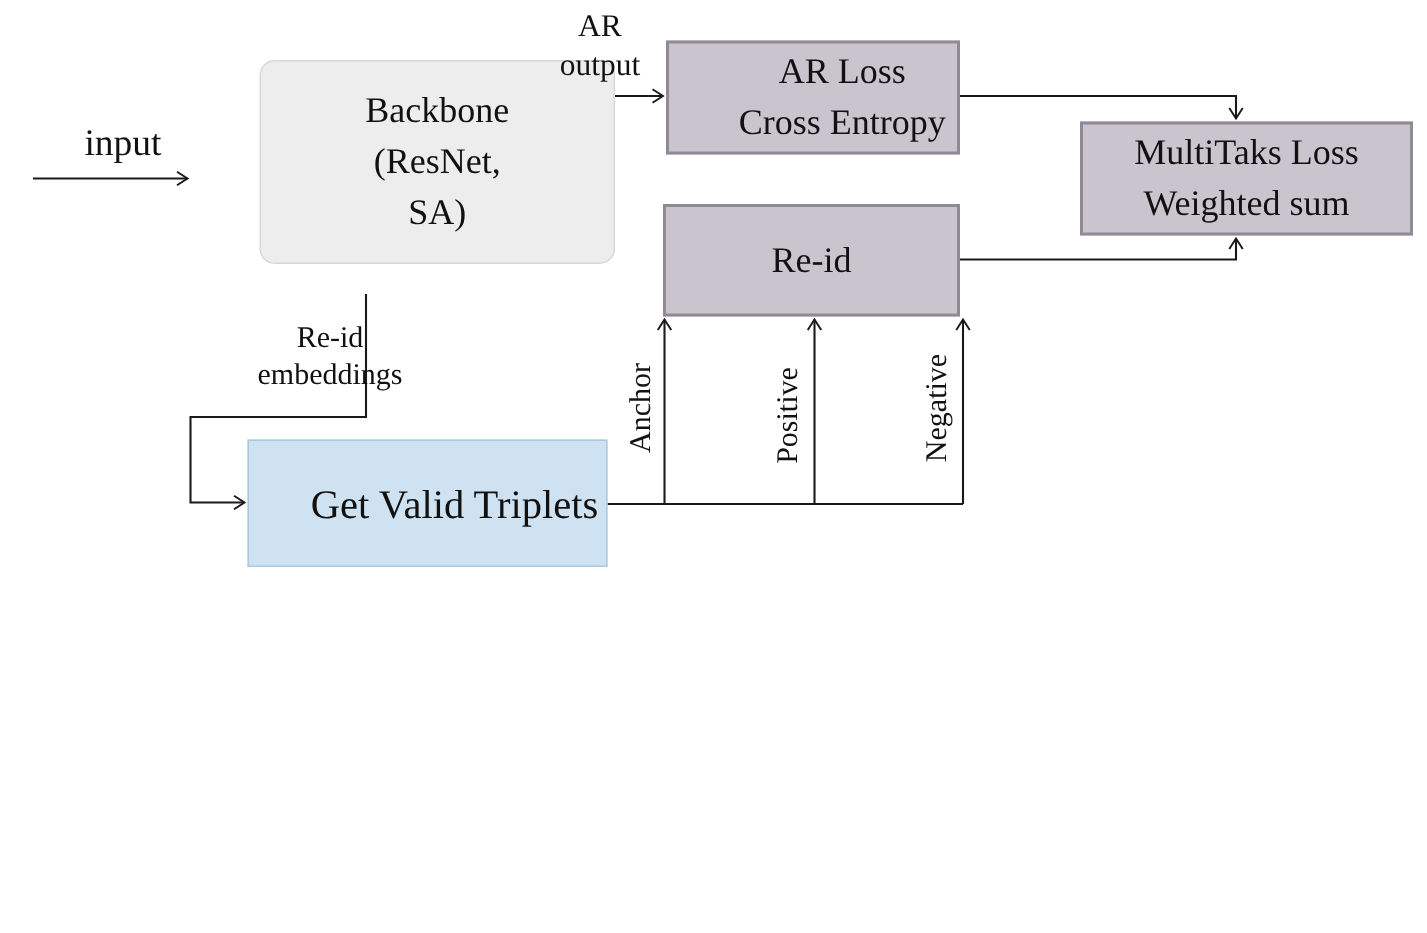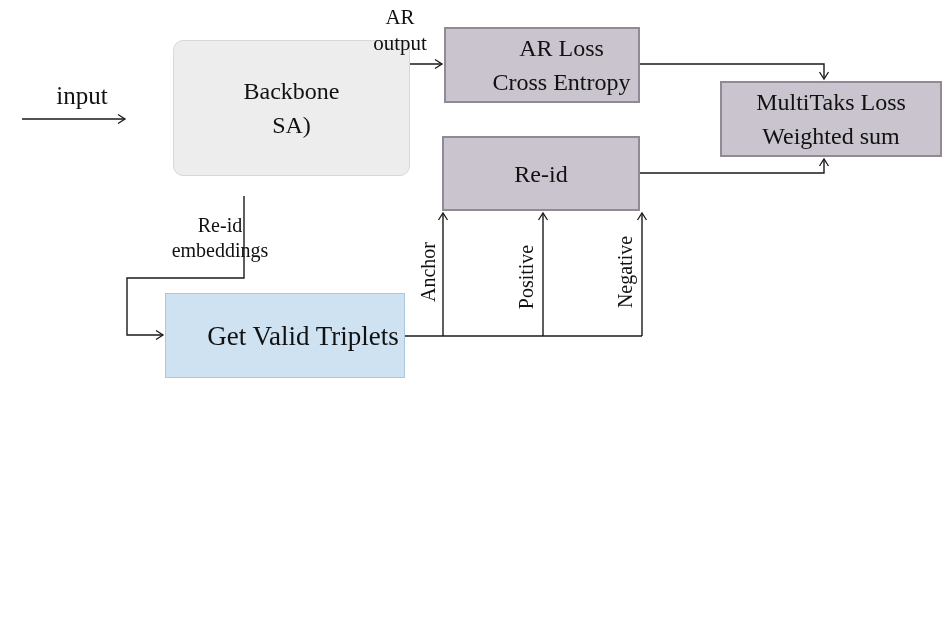--- a/index.html
+++ b/index.html
@@ -116,20 +116,21 @@
     <path d="M543,336 V213" marker-end="url(#arrow)"></path>
     <path d="M642,336 V213" marker-end="url(#arrow)"></path>
 
     <path d="M640,64 H824 V79" marker-end="url(#arrow)"></path>
 
     <path d="M640,173 H824 V159" marker-end="url(#arrow)"></path>
   </svg>
 
   <div class="node node-backbone">
     <span class="line">Backbone</span>
+    <span class="line">(ResNet,</span>
     <span class="line">SA)</span>
   </div>
 
   <div class="node node-loss node-ar-loss">
     <span class="line">AR Loss</span>
     <span class="line">Cross Entropy</span>
   </div>
 
   <div class="node node-loss node-triplet">
     <span class="line">Re-id</span>

